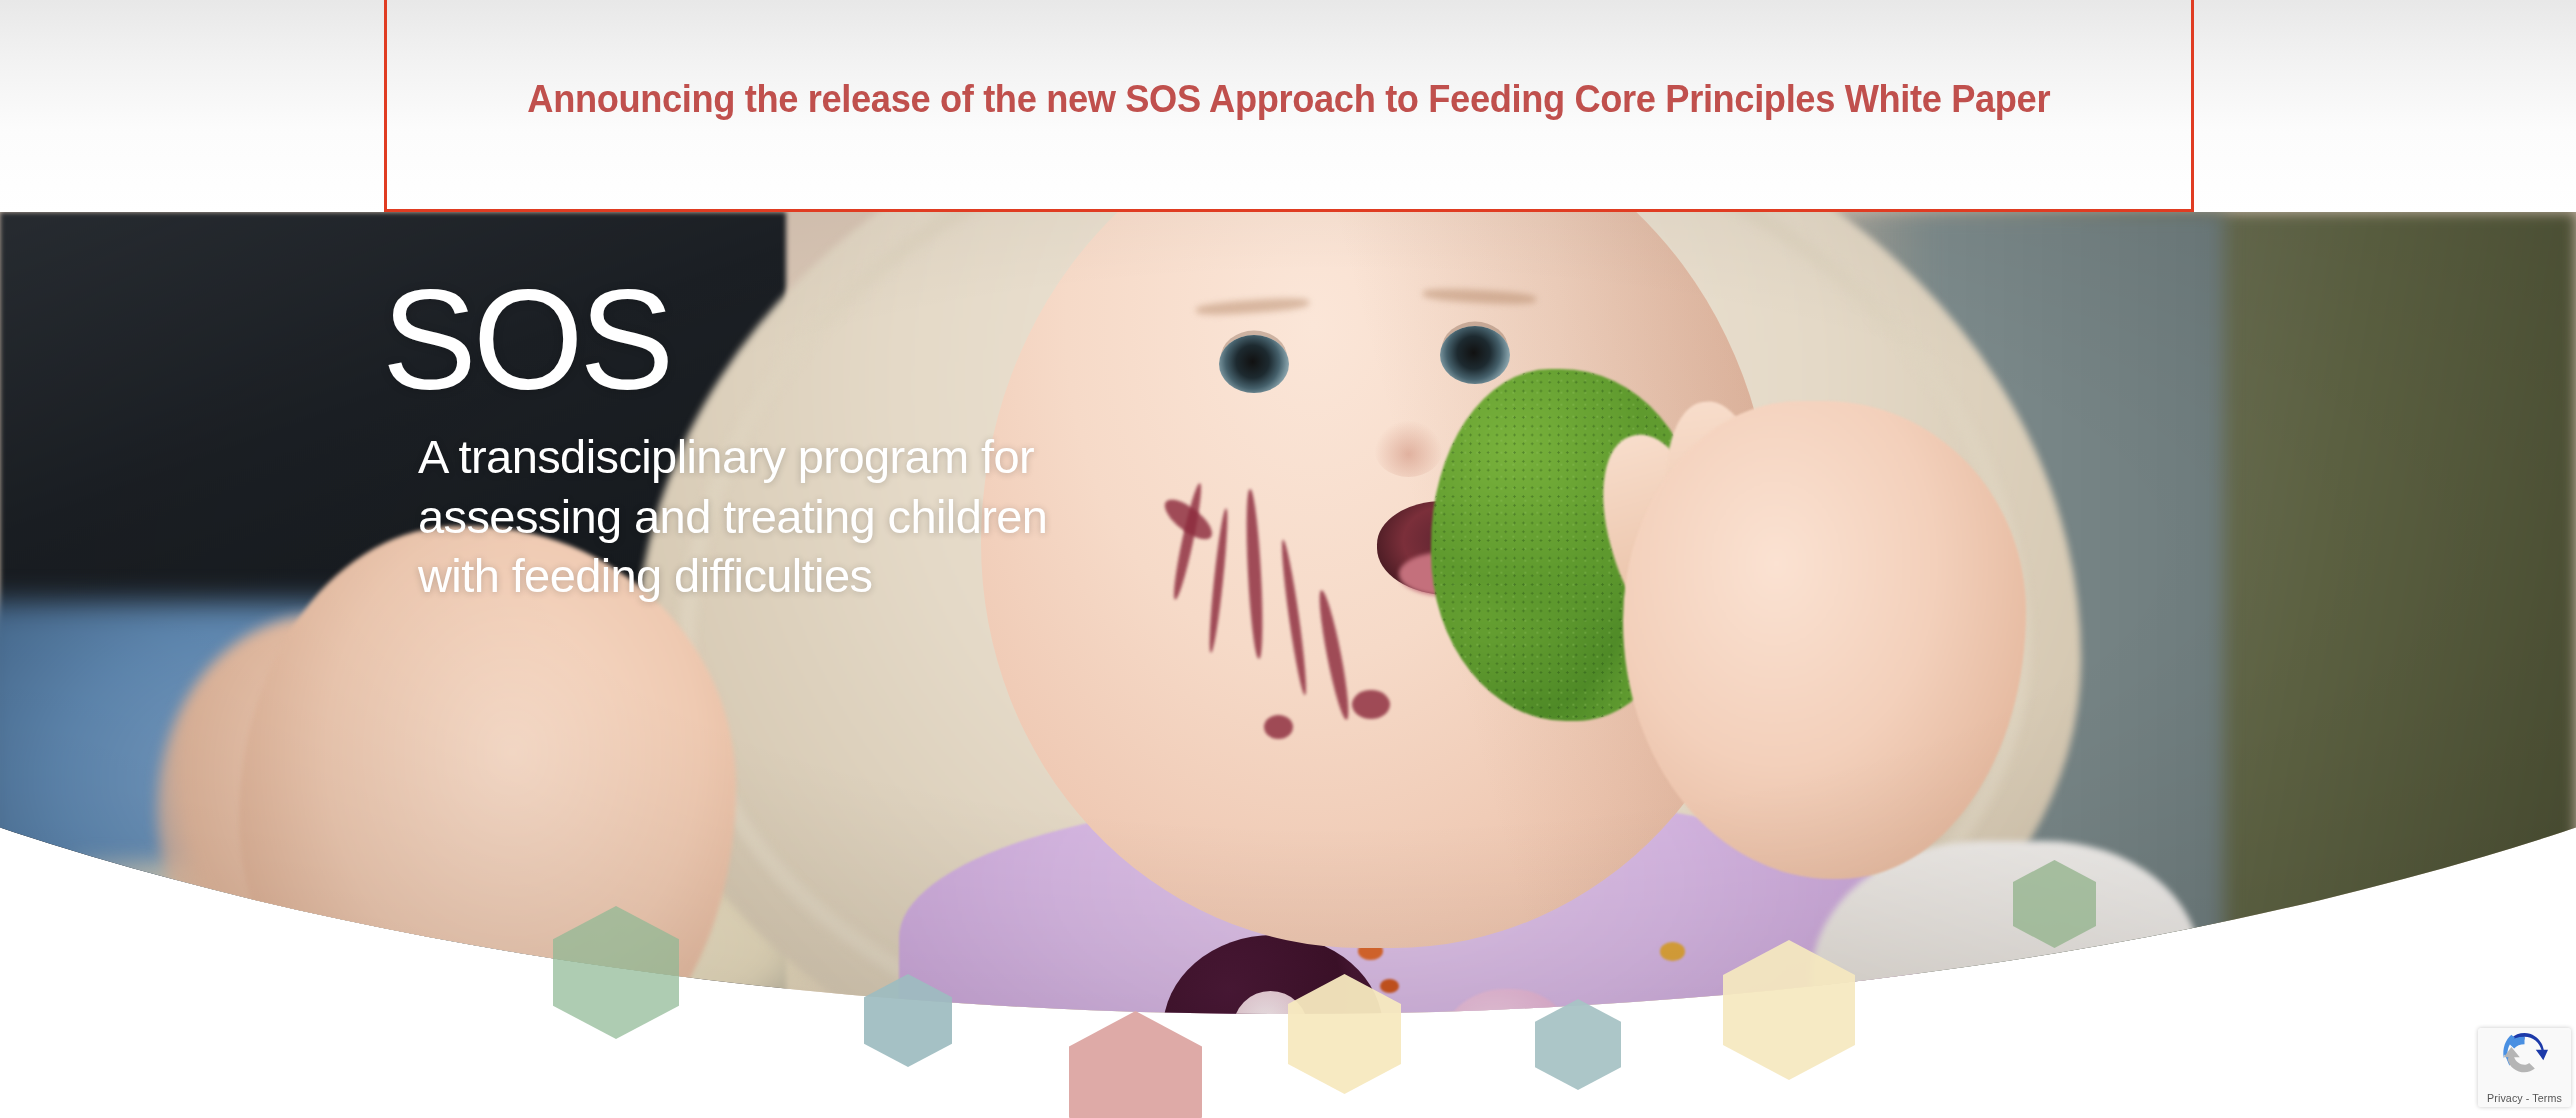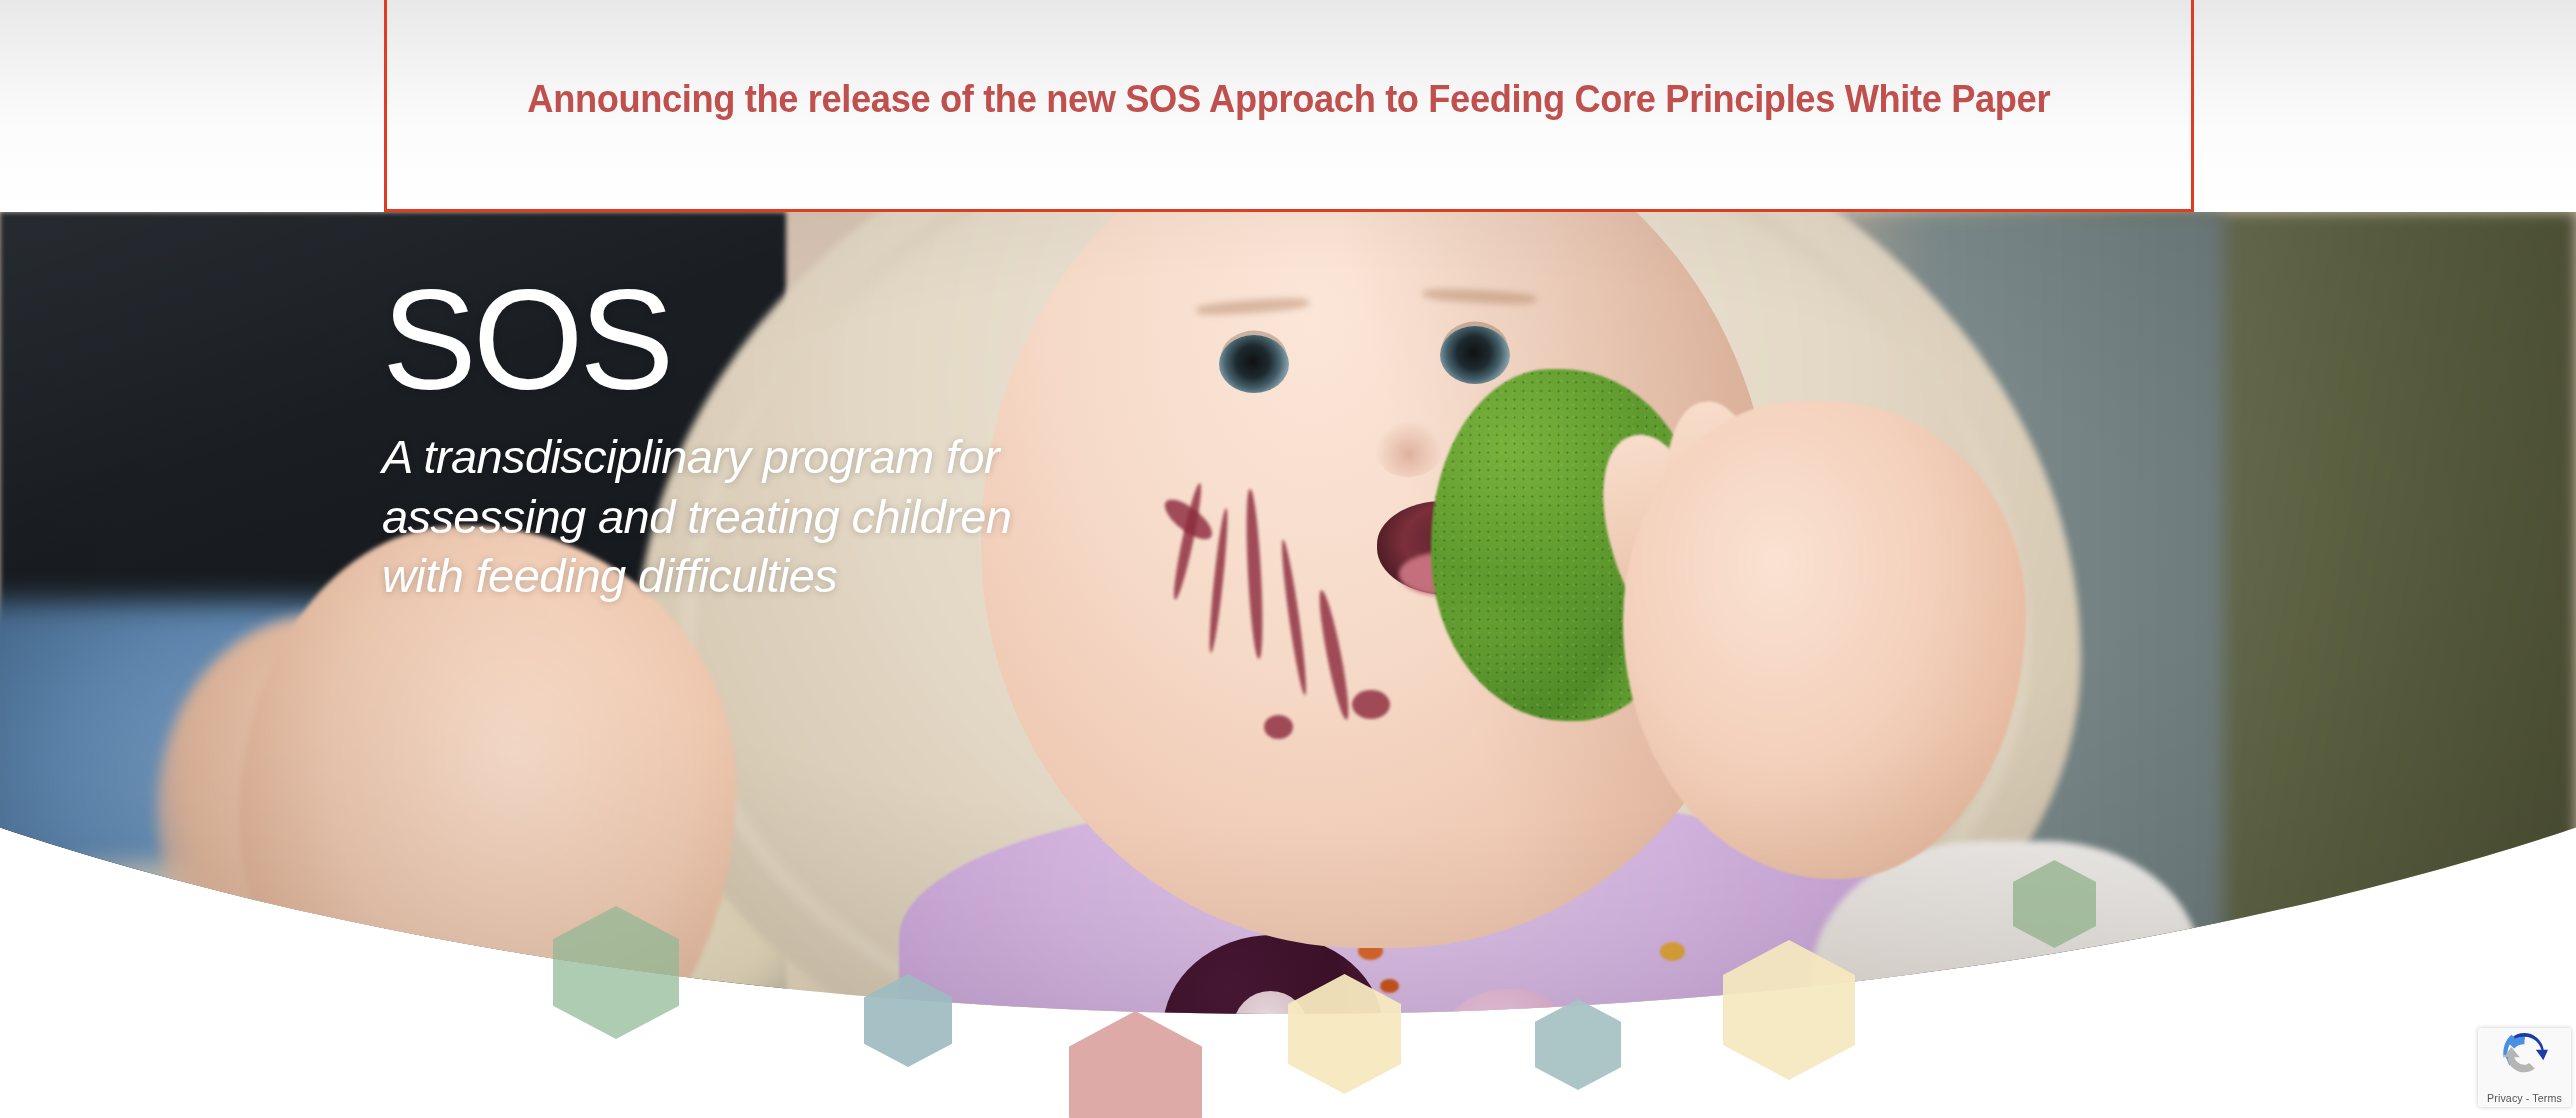--- a/index.html
+++ b/index.html
@@ -254,28 +254,28 @@
     font-size:142px;
     line-height:1.0;
     color:#ffffff;
     letter-spacing:-3.8px;
     text-shadow:0 1.3px 10px rgba(0,0,0,.18);
   }
   .hero-title span{ display:block; }
   .hero-sub{
     margin-top:16.4px;
     font-family:"Liberation Sans", sans-serif;
-    font-style:italic;
     font-weight:normal;
     font-size:47px;
     line-height:1.26;
     color:#ffffff;
     letter-spacing:-0.6px;
     max-width:679px;
     text-shadow:0 1.3px 7.5px rgba(0,0,0,.22);
+    margin-left:36px;
   }
 
   
   .hex{
     position:absolute;
     -webkit-clip-path: polygon(50% 0%, 100% 25%, 100% 75%, 50% 100%, 0% 75%, 0% 25%);
     clip-path: polygon(50% 0%, 100% 25%, 100% 75%, 50% 100%, 0% 75%, 0% 25%);
     z-index:6;
   }
 

